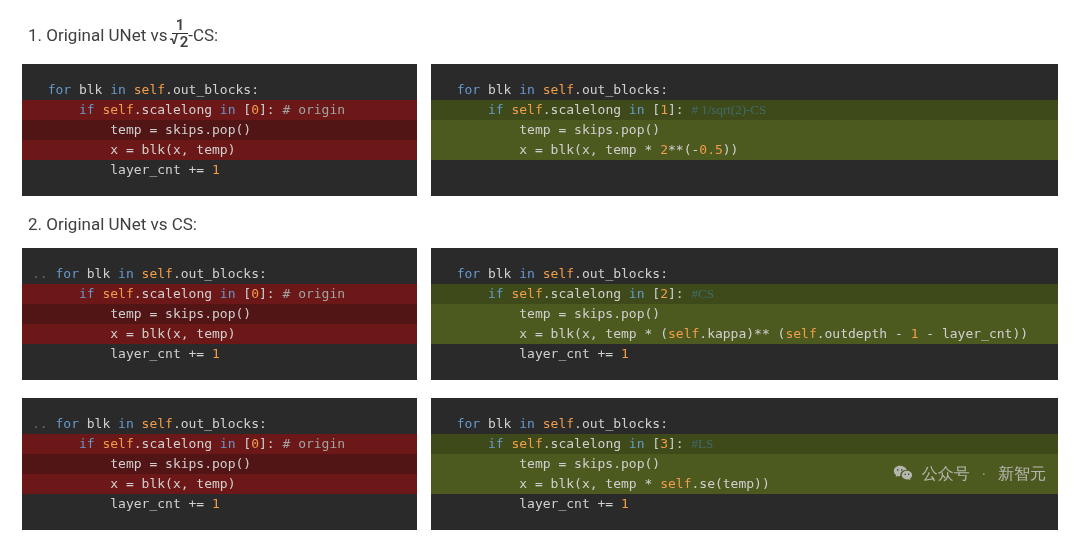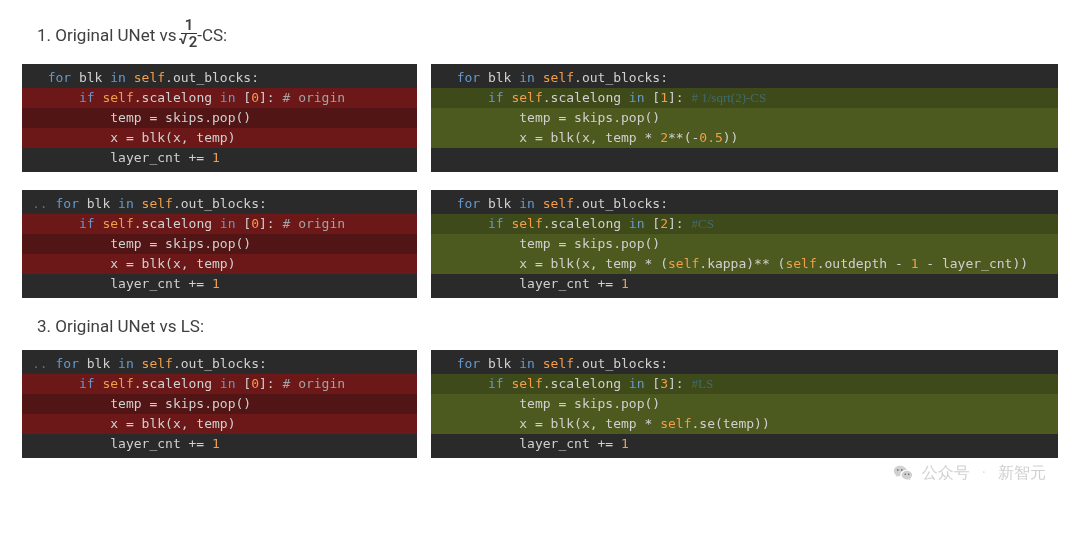--- a/index.html
+++ b/index.html
@@ -10,21 +10,21 @@
     color: #333;
     width: 1080px;
     height: 537px;
     padding: 10px 22px 0 22px;
     position: relative;
     overflow: hidden;
   }
   .section-title {
     font-size: 17px;
     color: #404040;
-    margin: 8px 0 14px 15px;
+    margin: 8px 0 14px 6px;
     font-weight: 400;
   }
   .section-title .frac {
     display: inline-block;
     vertical-align: -6px;
   }
   .frac .top { display: block; text-align: center; line-height: 1; font-size: 15px; font-weight: 600; }
   .frac .bot { display: block; text-align: center; border-top: 1.5px solid #333; line-height: 1; padding-top: 1px; font-size: 15px; font-weight: 600; }
   .frac .sqrt { position: relative; padding-left: 8px; }
   .frac .sqrt::before {
@@ -37,21 +37,21 @@
     display: flex;
     gap: 14px;
     margin-bottom: 18px;
   }
   .code-block {
     background: #2a2a2a;
     font-family: "Consolas", "Menlo", monospace;
     font-size: 13px;
     line-height: 20px;
     color: #d0d0d0;
-    padding: 4px 0;
+    padding: 16px 0;
     white-space: pre;
     overflow: hidden;
   }
   .w-left { flex: 0 0 395px; }
   .w-right { flex: 1; }
   .w-right2 { flex: 1; }
 
   .line { padding-left: 10px; padding-right: 6px; }
   .bg-red   { background: #6c1818; }
   .bg-darkred   { background: #521515; }
@@ -64,21 +64,21 @@
   .cm   { color: #a3a3a3; }
   .cm-g { color: #3f6c6c; font-family: Liberation Serif, serif; }
   .var  { color: #d0d0d0; }
   .dots { color: #6b6b6b; }
 
   .watermark {
     position: absolute;
     bottom: 52px;
     right: 34px;
     display: flex;
-    align-items: flex-start;
+    align-items: center;
     gap: 8px;
     color: #c8c8c8;
     font-size: 16px;
     opacity: 0.85;
     pointer-events: none;
   }
   .watermark .wm-icon {
     width: 22px; height: 22px;
   }
   .watermark .wm-icon svg { width: 22px; height: 22px; }
@@ -86,25 +86,25 @@
 </style>
 </head>
 <body>
 
 <div id="root">
     <div class="section-title">1. Original UNet vs <span class="frac"><span class="top">1</span><span class="bot"><span class="sqrt">2</span></span></span>-CS:</div>
     <div class="row">
       <div class="code-block w-left"><div class="line ">  <span class="kw">for</span><span class="var"> blk </span><span class="kw">in</span><span class="var"> </span><span class="s">self</span><span class="var">.out_blocks:</span></div><div class="line bg-red">      <span class="kw">if</span><span class="var"> </span><span class="s">self</span><span class="var">.scalelong </span><span class="kw">in</span><span class="var"> [</span><span class="num">0</span><span class="var">]: </span><span class="cm"># origin</span></div><div class="line bg-darkred">          <span class="var">temp = skips.pop()</span></div><div class="line bg-red">          <span class="var">x = blk(x, temp)</span></div><div class="line ">          <span class="var">layer_cnt += </span><span class="num">1</span></div></div>
       <div class="code-block w-right"><div class="line ">  <span class="kw">for</span><span class="var"> blk </span><span class="kw">in</span><span class="var"> </span><span class="s">self</span><span class="var">.out_blocks:</span></div><div class="line bg-dgreen">      <span class="kw">if</span><span class="var"> </span><span class="s">self</span><span class="var">.scalelong </span><span class="kw">in</span><span class="var"> [</span><span class="num">1</span><span class="var">]: </span><span class="cm-g"># 1/sqrt(2)-CS</span></div><div class="line bg-green">          <span class="var">temp = skips.pop()</span></div><div class="line bg-green">          <span class="var">x = blk(x, temp * </span><span class="num">2</span><span class="var">**(-</span><span class="num">0.5</span><span class="var">))</span></div></div>
     </div>
+    <div class="section-title">2. Original UNet vs CS:</div>
     <div class="row">
       <div class="code-block w-left"><div class="line "><span class="dots">.. </span><span class="kw">for</span><span class="var"> blk </span><span class="kw">in</span><span class="var"> </span><span class="s">self</span><span class="var">.out_blocks:</span></div><div class="line bg-red">      <span class="kw">if</span><span class="var"> </span><span class="s">self</span><span class="var">.scalelong </span><span class="kw">in</span><span class="var"> [</span><span class="num">0</span><span class="var">]: </span><span class="cm"># origin</span></div><div class="line bg-darkred">          <span class="var">temp = skips.pop()</span></div><div class="line bg-red">          <span class="var">x = blk(x, temp)</span></div><div class="line ">          <span class="var">layer_cnt += </span><span class="num">1</span></div></div>
       <div class="code-block w-right2"><div class="line ">  <span class="kw">for</span><span class="var"> blk </span><span class="kw">in</span><span class="var"> </span><span class="s">self</span><span class="var">.out_blocks:</span></div><div class="line bg-dgreen">      <span class="kw">if</span><span class="var"> </span><span class="s">self</span><span class="var">.scalelong </span><span class="kw">in</span><span class="var"> [</span><span class="num">2</span><span class="var">]: </span><span class="cm-g">#CS</span></div><div class="line bg-green">          <span class="var">temp = skips.pop()</span></div><div class="line bg-green">          <span class="var">x = blk(x, temp * (</span><span class="s">self</span><span class="var">.kappa)** (</span><span class="s">self</span><span class="var">.outdepth - </span><span class="num">1</span><span class="var"> - layer_cnt))</span></div><div class="line ">          <span class="var">layer_cnt += </span><span class="num">1</span></div></div>
     </div>
-    <div class="section-title">3. Original UNet vs LS:</div>
     <div class="row">
       <div class="code-block w-left"><div class="line "><span class="dots">.. </span><span class="kw">for</span><span class="var"> blk </span><span class="kw">in</span><span class="var"> </span><span class="s">self</span><span class="var">.out_blocks:</span></div><div class="line bg-red">      <span class="kw">if</span><span class="var"> </span><span class="s">self</span><span class="var">.scalelong </span><span class="kw">in</span><span class="var"> [</span><span class="num">0</span><span class="var">]: </span><span class="cm"># origin</span></div><div class="line bg-darkred">          <span class="var">temp = skips.pop()</span></div><div class="line bg-red">          <span class="var">x = blk(x, temp)</span></div><div class="line ">          <span class="var">layer_cnt += </span><span class="num">1</span></div></div>
       <div class="code-block w-right"><div class="line ">  <span class="kw">for</span><span class="var"> blk </span><span class="kw">in</span><span class="var"> </span><span class="s">self</span><span class="var">.out_blocks:</span></div><div class="line bg-dgreen">      <span class="kw">if</span><span class="var"> </span><span class="s">self</span><span class="var">.scalelong </span><span class="kw">in</span><span class="var"> [</span><span class="num">3</span><span class="var">]: </span><span class="cm-g">#LS</span></div><div class="line bg-green">          <span class="var">temp = skips.pop()</span></div><div class="line bg-green">          <span class="var">x = blk(x, temp * </span><span class="s">self</span><span class="var">.se(temp))</span></div><div class="line ">          <span class="var">layer_cnt += </span><span class="num">1</span></div></div>
     </div>
   </div>
 
 <div class="watermark">
   <span class="wm-icon">
     <svg viewBox="0 0 24 24" fill="none">
       <path d="M8.5 3C4.9 3 2 5.6 2 8.8c0 1.8 1 3.4 2.5 4.5l-.6 2 2.3-1.2c.7.2 1.5.3 2.3.3.2 0 .5 0 .7 0-.1-.4-.2-.9-.2-1.4 0-2.9 2.8-5.3 6.3-5.3.3 0 .5 0 .8 0C15.3 4.9 12.2 3 8.5 3z" fill="#c8c8c8"></path>

